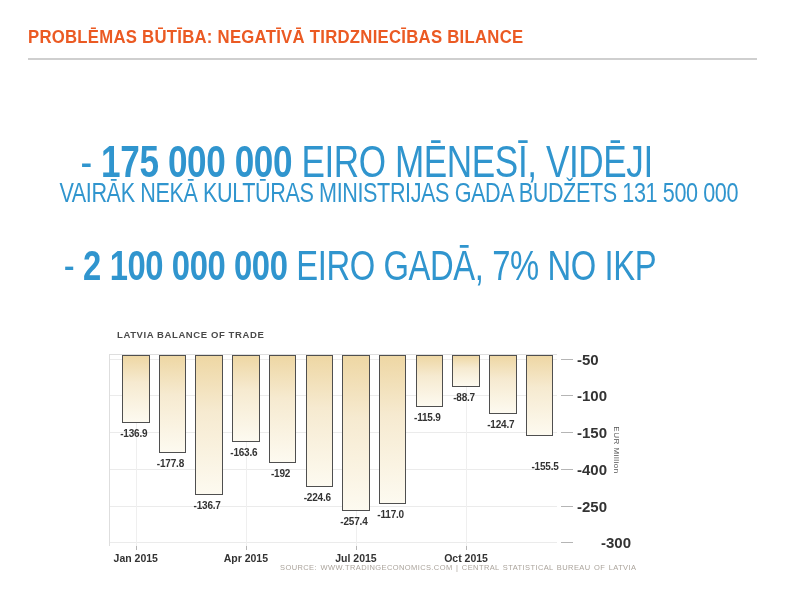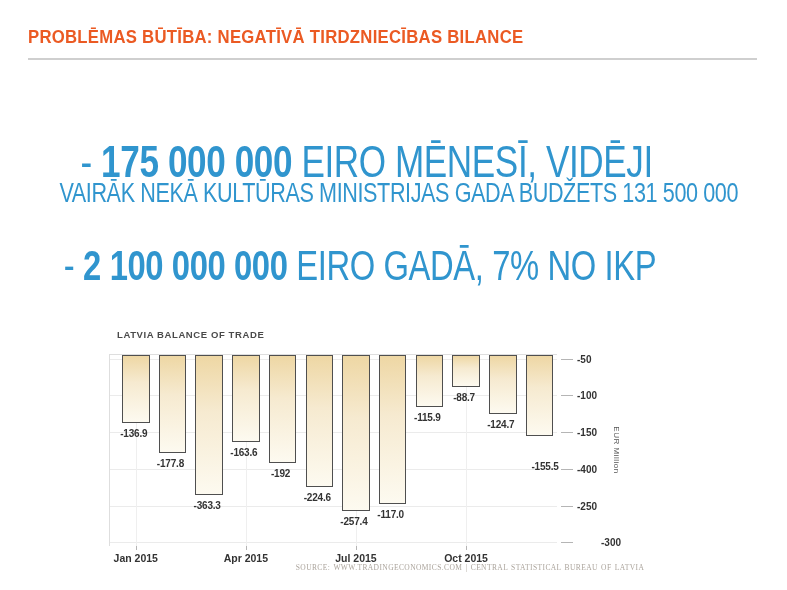--- a/index.html
+++ b/index.html
@@ -61,45 +61,44 @@
     transform:translateX(-50%);
     font-size:10px;font-weight:bold;color:#333333;
     letter-spacing:-0.2px;
     white-space:nowrap;
     z-index:3;
   }
   .y-tick{position:absolute;width:12px;height:1px;background:#b5b5b5;}
   .y-label{
     position:absolute;
     transform:translateY(-50%);
-    font-size:10px;font-weight:bold;color:#333333;
+    font-size:15px;font-weight:bold;color:#333333;
     white-space:nowrap;
   }
   .x-tick{position:absolute;width:1px;height:4px;background:#b5b5b5;}
   .x-label{
     position:absolute;
     transform:translateX(-50%);
     font-size:10.5px;font-weight:bold;color:#333333;
     white-space:nowrap;
   }
   .eur-label{
     position:absolute;left:612px;top:450px;
     transform:translateY(-50%);
     writing-mode:vertical-rl;
     font-size:8px;color:#555555;
     letter-spacing:0.5px;
     white-space:nowrap;
   }
   .source-line{
     position:absolute;left:280px;top:563px;
-    width:380px;text-align:center;
+    width:380px;text-align:left;
     font-size:7.5px;color:#aba49c;
     letter-spacing:0.4px;word-spacing:1px;
     white-space:nowrap;
-    font-family:Liberation Serif, serif;
   }
 </style>
 </head>
 <body>
 
 <div class="slide">
 
   <h1 class="slide-title" style="color: rgb(235, 90, 35);">PROBLĒMAS BŪTĪBA: NEGATĪVĀ TIRDZNIECĪBAS BILANCE</h1>
   <div class="title-rule"></div>
 
@@ -146,21 +145,21 @@
       <div class="x-tick" style="left: 245.95px; top: 191px;"></div>
       <div class="x-label" style="left: 245.95px; top: 197px;">Jul 2015</div>
       <div class="v-grid" style="left: 356.05px;"></div>
       <div class="x-tick" style="left: 356.05px; top: 191px;"></div>
       <div class="x-label" style="left: 356.05px; top: 197px;">Oct 2015</div>
       <div class="bar" style="left: 12px; width: 27.5px; height: 67.5112px; border-color: rgb(79, 79, 79); background: linear-gradient(rgb(238, 215, 164) 0%, rgb(246, 234, 208) 40%, rgb(253, 250, 240) 100%);"></div>
       <div class="bar-label" style="left: 23.75px; top: 72.5112px;">-136.9</div>
       <div class="bar" style="left: 48.7px; width: 27.5px; height: 97.5569px; border-color: rgb(79, 79, 79); background: linear-gradient(rgb(238, 215, 164) 0%, rgb(246, 234, 208) 40%, rgb(253, 250, 240) 100%);"></div>
       <div class="bar-label" style="left: 60.45px; top: 102.557px;">-177.8</div>
       <div class="bar" style="left: 85.4px; width: 27.5px; height: 140.165px; border-color: rgb(79, 79, 79); background: linear-gradient(rgb(238, 215, 164) 0%, rgb(246, 234, 208) 40%, rgb(253, 250, 240) 100%);"></div>
-      <div class="bar-label" style="left: 97.15px; top: 145.165px;">-363.3</div>
+      <div class="bar-label" style="left: 97.15px; top: 145.165px;">-136.7</div>
       <div class="bar" style="left: 122.1px; width: 27.5px; height: 87.1254px; border-color: rgb(79, 79, 79); background: linear-gradient(rgb(238, 215, 164) 0%, rgb(246, 234, 208) 40%, rgb(253, 250, 240) 100%);"></div>
       <div class="bar-label" style="left: 133.85px; top: 92.1254px;">-163.6</div>
       <div class="bar" style="left: 158.8px; width: 27.5px; height: 107.988px; border-color: rgb(79, 79, 79); background: linear-gradient(rgb(238, 215, 164) 0%, rgb(246, 234, 208) 40%, rgb(253, 250, 240) 100%);"></div>
       <div class="bar-label" style="left: 170.55px; top: 112.988px;">-192</div>
       <div class="bar" style="left: 195.5px; width: 27.5px; height: 131.937px; border-color: rgb(79, 79, 79); background: linear-gradient(rgb(238, 215, 164) 0%, rgb(246, 234, 208) 40%, rgb(253, 250, 240) 100%);"></div>
       <div class="bar-label" style="left: 207.25px; top: 136.937px;">-224.6</div>
       <div class="bar" style="left: 232.2px; width: 27.5px; height: 156.032px; border-color: rgb(79, 79, 79); background: linear-gradient(rgb(238, 215, 164) 0%, rgb(246, 234, 208) 40%, rgb(253, 250, 240) 100%);"></div>
       <div class="bar-label" style="left: 243.95px; top: 161.032px;">-257.4</div>
       <div class="bar" style="left: 268.9px; width: 27.5px; height: 148.98px; border-color: rgb(79, 79, 79); background: linear-gradient(rgb(238, 215, 164) 0%, rgb(246, 234, 208) 40%, rgb(253, 250, 240) 100%);"></div>
       <div class="bar-label" style="left: 280.65px; top: 153.98px;">-117.0</div>

